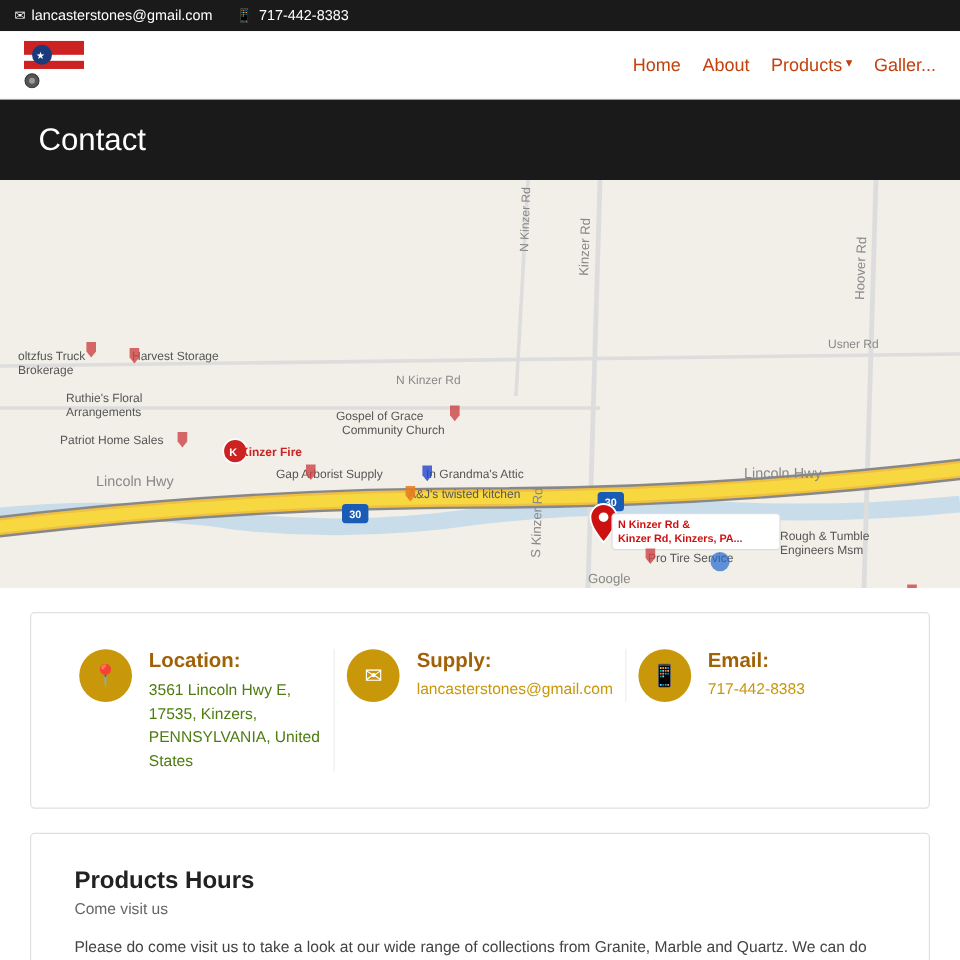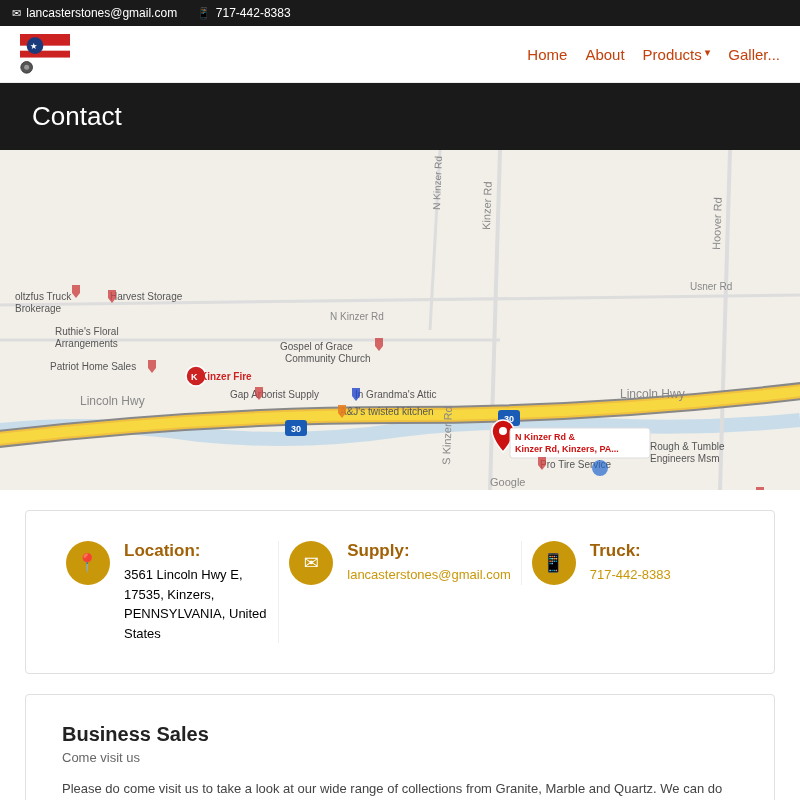--- a/index.html
+++ b/index.html
@@ -121,21 +121,21 @@
       flex-shrink: 0;
     }
     .contact-label {
       font-size: 17px;
       font-weight: bold;
       color: #a16207;
       margin-bottom: 4px;
     }
     .contact-value {
       font-size: 13px;
-      color: #000000;
+      color: #4d7c0f;
       line-height: 1.5;
     }
     .contact-link {
       color: #c9970a;
       font-size: 13px;
       text-decoration: none;
     }
 
     
     .hours-card {
@@ -317,24 +317,24 @@
     <div>
       <div class="contact-label">Supply:</div>
       <a class="contact-link">lancasterstones@gmail.com</a>
     </div>
   </div>
   <div class="contact-item">
     <div class="contact-icon-circle">
       <span>📱</span>
     </div>
     <div>
-      <div class="contact-label">Truck:</div>
+      <div class="contact-label">Email:</div>
       <a class="contact-link">717-442-8383</a>
     </div>
   </div>
 </div>
 
 <div class="hours-card">
-  <div class="hours-title">Business Sales</div>
+  <div class="hours-title">Products Hours</div>
   <div class="hours-subtitle">Come visit us</div>
   <div class="hours-description">Please do come visit us to take a look at our wide range of collections from Granite, Marble and Quartz. We can do the rest in c... countertops or vanity of your dreams!</div>
 
 </div>
 
 </body></html>

